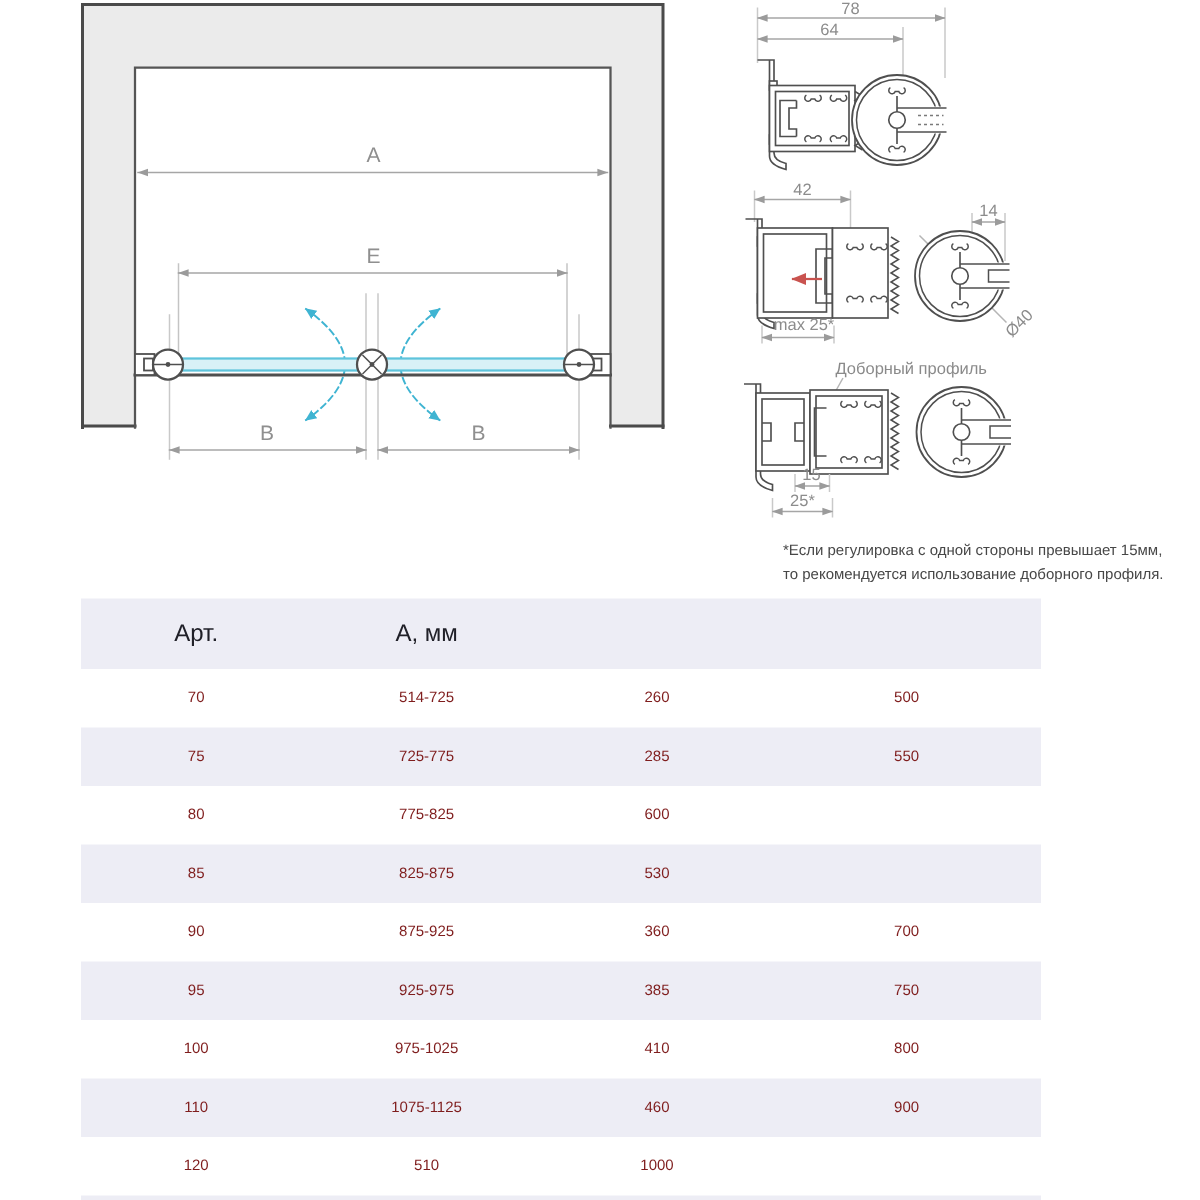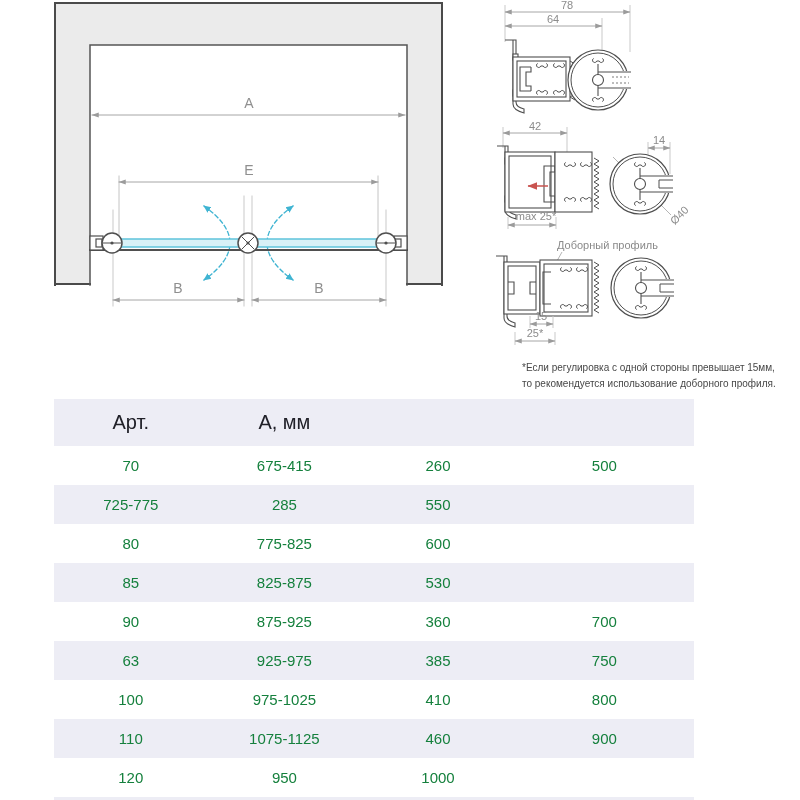--- a/index.html
+++ b/index.html
@@ -17,26 +17,26 @@
   .footnote{
     left:490px;top:360px;width:300px;
     font-size:10px;line-height:16px;color:#474747;margin-left:32px;
   }
 
   
   .spec-table{left:54px;top:399px;width:640px;}
   .trow{
     display:grid;grid-template-columns:24% 24% 24% 28%;
     height:39px;align-items:center;text-align:center;
-    font-size:15px;color:#15803d;background:#ffffff;
+    font-size:10px;color:#7f1d1d;background:#ffffff;
   }
   .trow.alt{background:#ededf5;}
   .thead{
     height:47px;background:#ededf5;
-    font-size:20px;font-weight:500;color:#202028;
+    font-size:16px;font-weight:500;color:#202028;
   }
   .tbottom{left:54px;top:797px;width:640px;height:3px;background:#ededf5;}
 </style>
 </head>
 <body>
 
 <svg class="abs" style="left:0;top:0" width="800" height="400" viewBox="0 0 800 400">
   <defs>
     <marker id="mA" viewBox="0 0 10 10" refX="9" refY="5" markerWidth="7.5" markerHeight="7.5" orient="auto-start-reverse">
       <path d="M0,1.6 L9.5,5 L0,8.4 Z" fill="#9b9b9b"></path>
@@ -262,25 +262,26 @@
 </div>
 
 <div class="abs spec-table">
   <div class="trow thead">
     <div>Арт.</div>
     <div>А, мм</div>
   </div>
 
   <div class="trow">
     <div>70</div>
-    <div>675-415</div>
+    <div>514-725</div>
     <div>260</div>
     <div>500</div>
   </div>
   <div class="trow alt">
+    <div>75</div>
     <div>725-775</div>
     <div>285</div>
     <div>550</div>
   </div>
   <div class="trow">
     <div>80</div>
     <div>775-825</div>
     <div>600</div>
   </div>
   <div class="trow alt">
@@ -288,36 +289,36 @@
     <div>825-875</div>
     <div>530</div>
   </div>
   <div class="trow">
     <div>90</div>
     <div>875-925</div>
     <div>360</div>
     <div>700</div>
   </div>
   <div class="trow alt">
-    <div>63</div>
+    <div>95</div>
     <div>925-975</div>
     <div>385</div>
     <div>750</div>
   </div>
   <div class="trow">
     <div>100</div>
     <div>975-1025</div>
     <div>410</div>
     <div>800</div>
   </div>
   <div class="trow alt">
     <div>110</div>
     <div>1075-1125</div>
     <div>460</div>
     <div>900</div>
   </div>
   <div class="trow">
     <div>120</div>
-    <div>950</div>
+    <div>510</div>
     <div>1000</div>
   </div>
 </div>
 <div class="abs tbottom"></div>
 
 </body></html>

